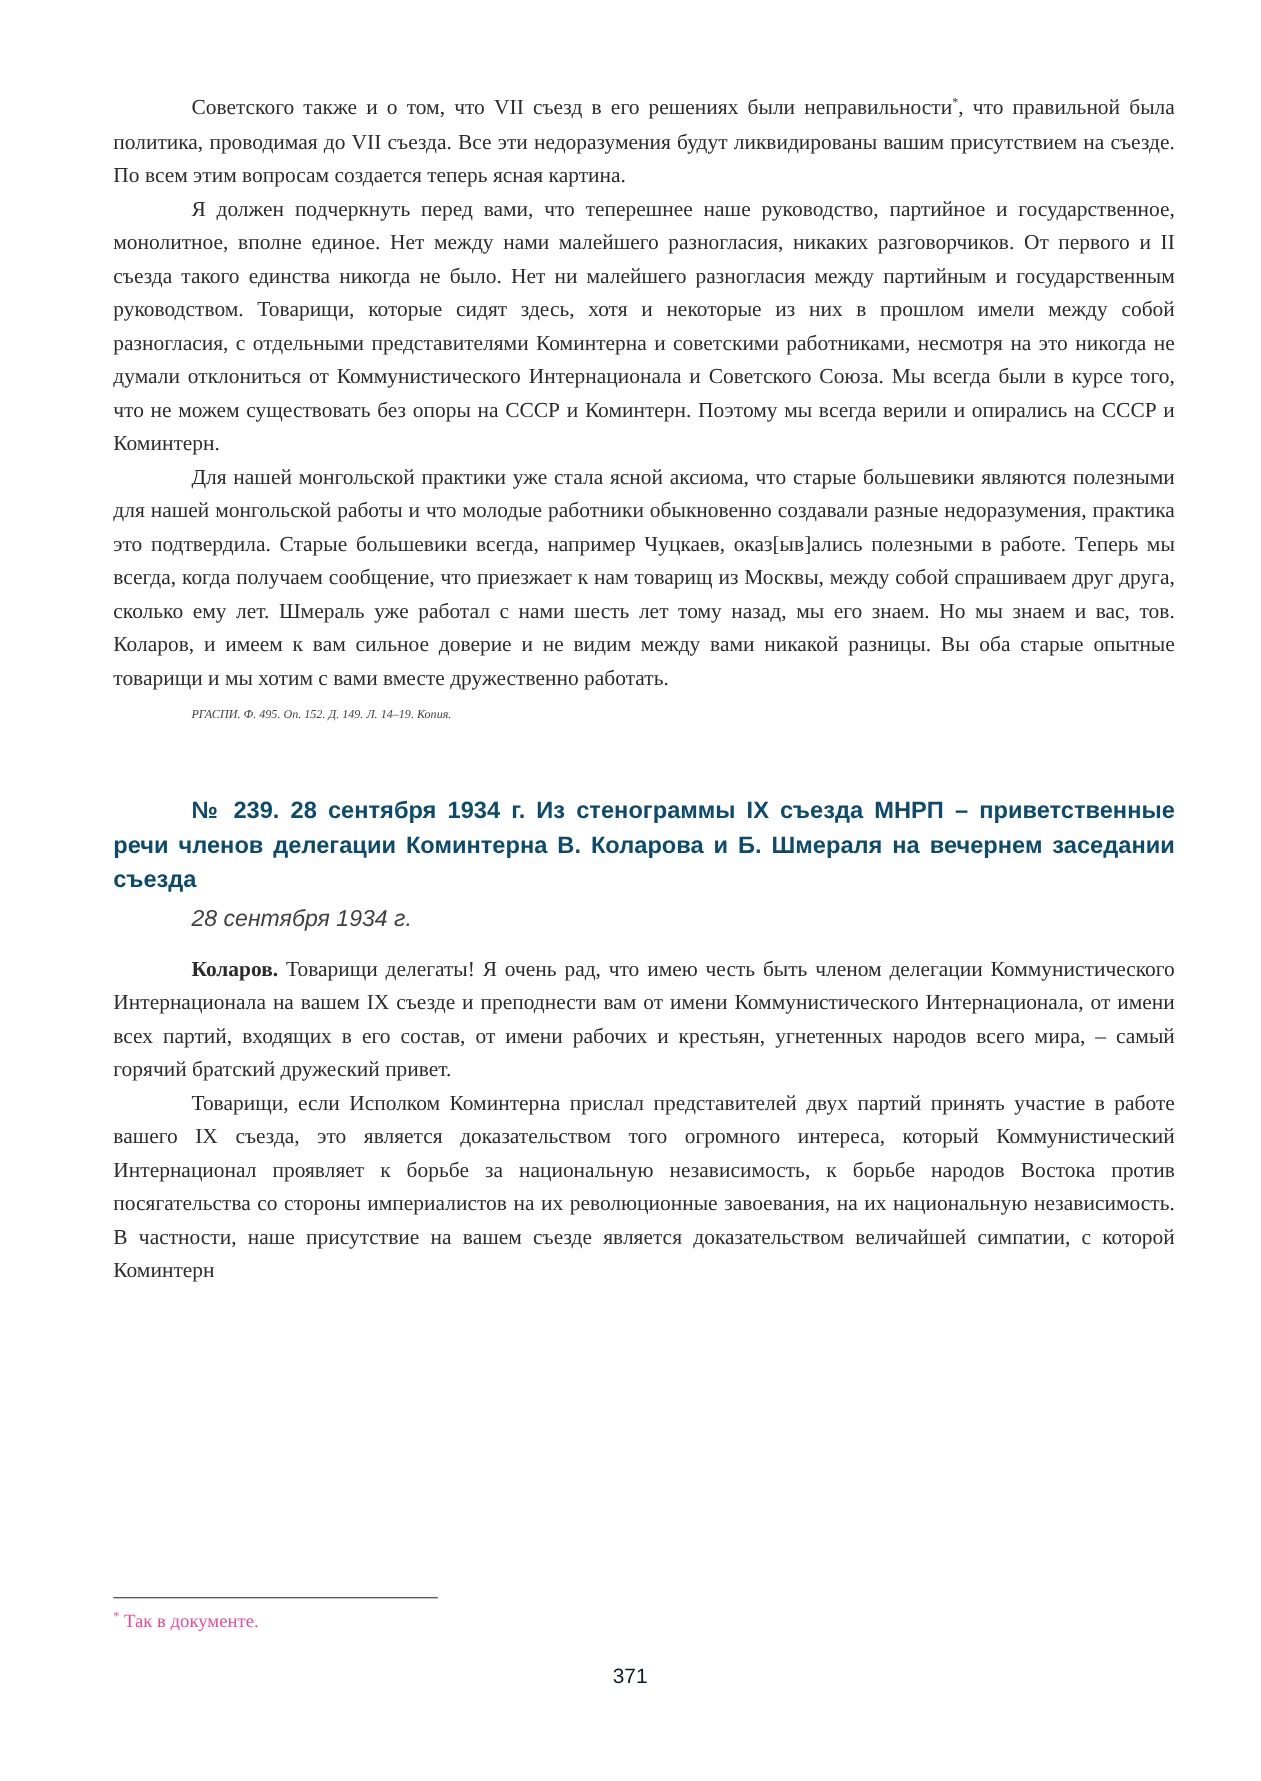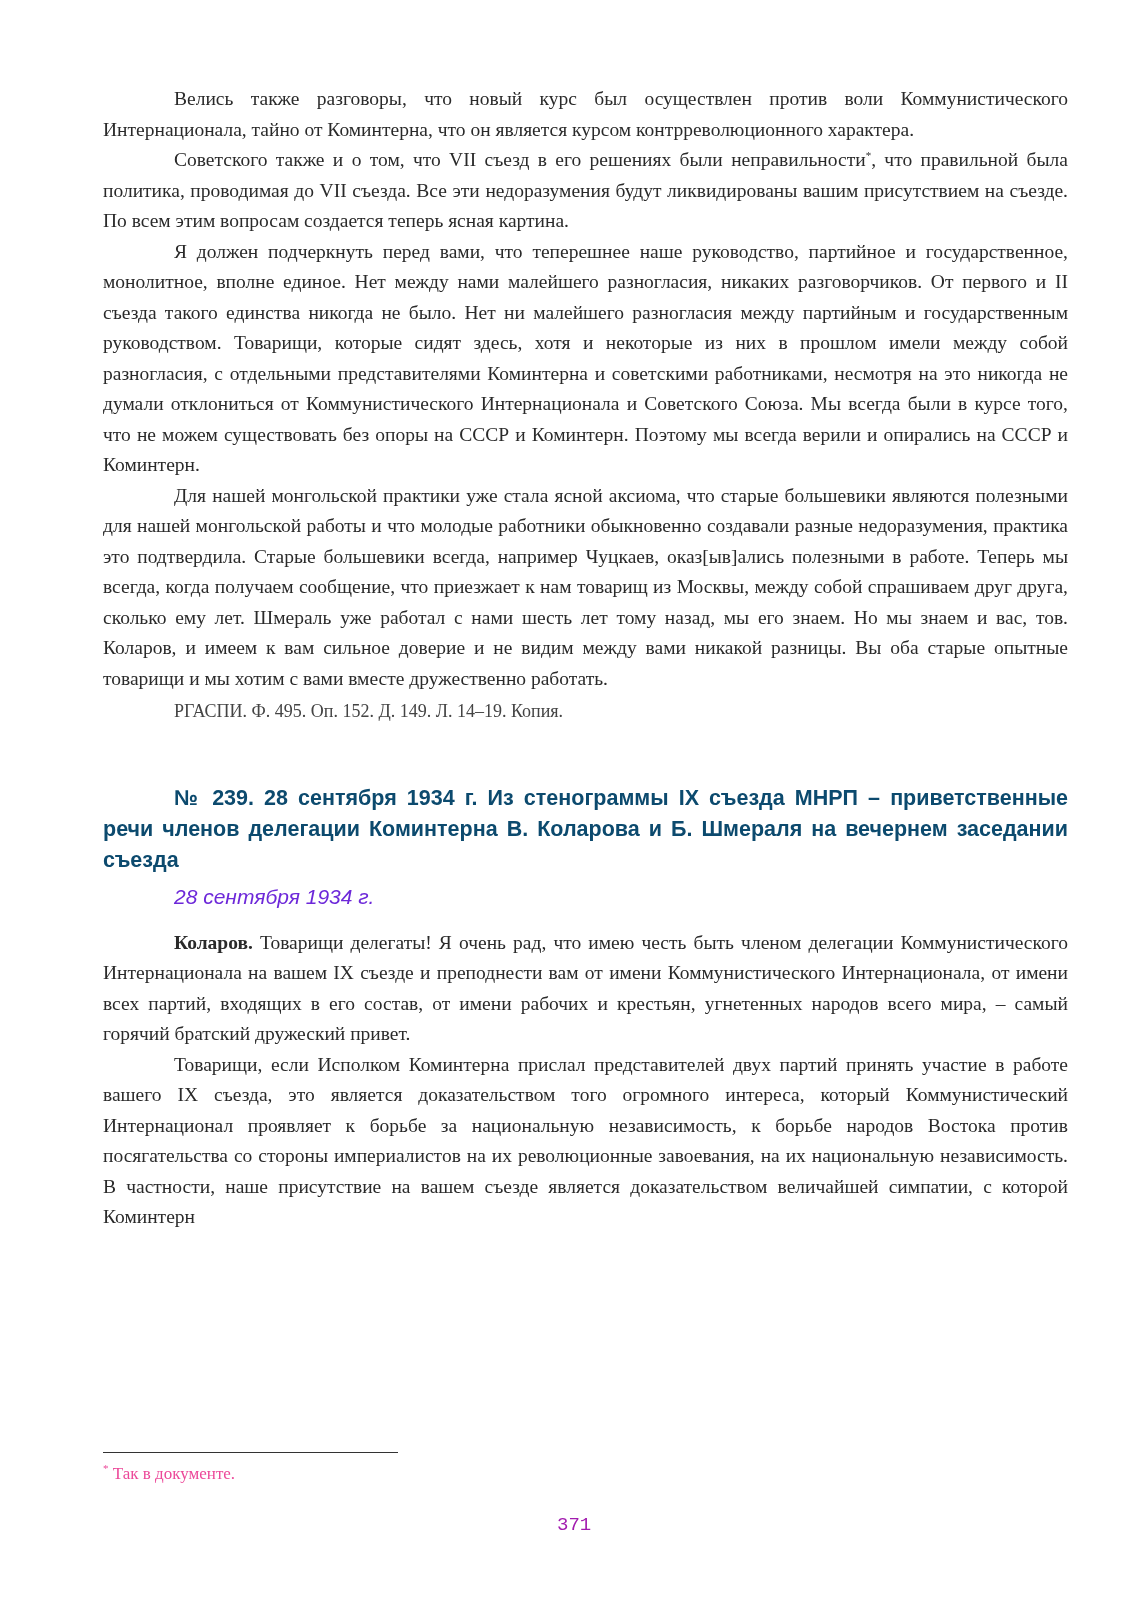--- a/index.html
+++ b/index.html
@@ -3,39 +3,38 @@
 <meta charset="utf-8">
 <style>
   html, body { margin: 0; padding: 0; background: #ffffff; }
   body { width: 1146px; height: 1619px; position: relative; overflow: hidden; }
   .page {
     position: absolute; left: 103px; top: 84px; width: 965px;
     font-family: "Liberation Serif", serif; font-size: 19.5px; color: #2a2a2a;
     line-height: 30.5px; text-align: justify;
   }
   .para { margin: 0; text-indent: 71px; }
-  .source { margin: 2px 0 0 0; text-indent: 71px; font-size: 18px; color: #444; }
+  .source { margin: 2px 0 0 0; text-indent: 71px; font-style: italic; font-size: 11px; color: #444; }
   .heading {
     margin: 56px 0 0 0; text-indent: 71px;
     font-family: "Liberation Sans", sans-serif; font-weight: bold; font-size: 21.5px;
     line-height: 31px; color: #0c4a6e;
   }
-  .date { margin: 4px 0 0 0; text-indent: 71px; font-family: "Liberation Sans", sans-serif; font-style: italic; font-size: 21px; color: #6d28d9; line-height: 34px; }
+  .date { margin: 4px 0 0 0; text-indent: 71px; font-family: "Liberation Sans", sans-serif; font-style: italic; font-size: 21px; color: #404040; line-height: 34px; }
   .speaker { font-weight: bold; }
   .spacer { height: 14px; }
   sup { font-size: 11px; line-height: 0; }
   .footnote-rule { position: absolute; left: 103px; top: 1452px; width: 295px; border-top: 1.3px solid #333; }
   .footnote { position: absolute; left: 103px; top: 1464px; font-family: "Liberation Serif", serif; font-size: 17px; color: #ec4899; }
-  .page-num { position: absolute; left: 557px; top: 1514px; font-family: Liberation Mono, monospace; font-size: 19px; color: #a21caf; }
+  .page-num { position: absolute; left: 557px; top: 1514px; font-family: Liberation Sans, sans-serif; font-size: 19px; color: #0f172a; }
 </style>
 </head>
 <body>
 
 <div class="page">
-  <p class="para">Велись также разговоры, что новый курс был осуществлен против воли Коммунистического Интернационала, тайно от Коминтерна, что он является курсом контрреволюционного характера.</p>
   <p class="para"><span>Советского также и о том, что VII съезд в его решениях были неправильности</span><sup>*</sup><span>, что правильной была политика, проводимая до VII съезда. Все эти недоразумения будут ликвидированы вашим присутствием на съезде. По всем этим вопросам создается теперь ясная картина.</span></p>
   <p class="para">Я должен подчеркнуть перед вами, что теперешнее наше руководство, партийное и государственное, монолитное, вполне единое. Нет между нами малейшего разногласия, никаких разговорчиков. От первого и II съезда такого единства никогда не было. Нет ни малейшего разногласия между партийным и государственным руководством. Товарищи, которые сидят здесь, хотя и некоторые из них в прошлом имели между собой разногласия, с отдельными представителями Коминтерна и советскими работниками, несмотря на это никогда не думали отклониться от Коммунистического Интернационала и Советского Союза. Мы всегда были в курсе того, что не можем существовать без опоры на СССР и Коминтерн. Поэтому мы всегда верили и опирались на СССР и Коминтерн.</p>
   <p class="para">Для нашей монгольской практики уже стала ясной аксиома, что старые большевики являются полезными для нашей монгольской работы и что молодые работники обыкновенно создавали разные недоразумения, практика это подтвердила. Старые большевики всегда, например Чуцкаев, оказ[ыв]ались полезными в работе. Теперь мы всегда, когда получаем сообщение, что приезжает к нам товарищ из Москвы, между собой спрашиваем друг друга, сколько ему лет. Шмераль уже работал с нами шесть лет тому назад, мы его знаем. Но мы знаем и вас, тов. Коларов, и имеем к вам сильное доверие и не видим между вами никакой разницы. Вы оба старые опытные товарищи и мы хотим с вами вместе дружественно работать.</p>
   <p class="source">РГАСПИ. Ф. 495. Оп. 152. Д. 149. Л. 14–19. Копия.</p>
 
   <p class="heading">№ 239. 28 сентября 1934 г. Из стенограммы IX съезда МНРП – приветственные речи членов делегации Коминтерна В. Коларова и Б. Шмераля на вечернем заседании съезда</p>
   <p class="date">28 сентября 1934 г.</p>
   <div class="spacer"></div>
 
   <p class="para"><span class="speaker">Коларов.</span><span> Товарищи делегаты! Я очень рад, что имею честь быть членом делегации Коммунистического Интернационала на вашем IX съезде и преподнести вам от имени Коммунистического Интернационала, от имени всех партий, входящих в его состав, от имени рабочих и крестьян, угнетенных народов всего мира, – самый горячий братский дружеский привет.</span></p>

